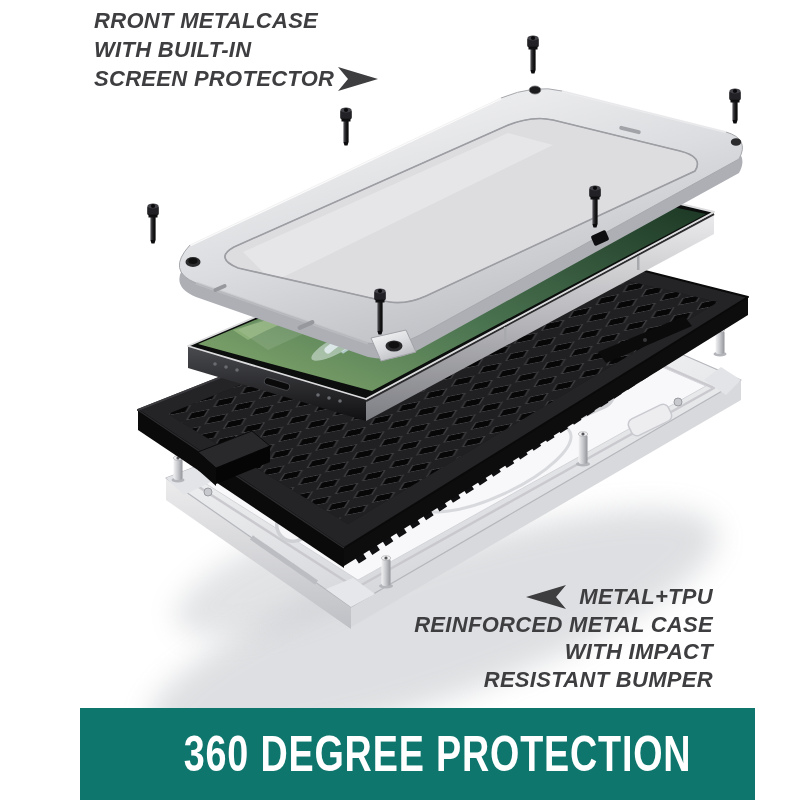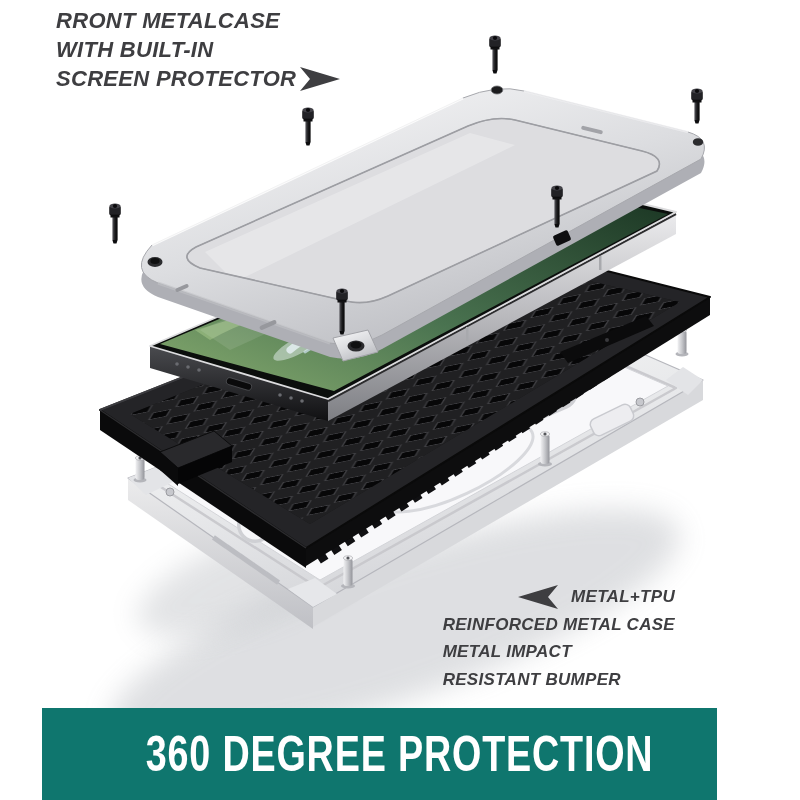--- a/index.html
+++ b/index.html
@@ -1,25 +1,26 @@
 <!DOCTYPE html>
 <html><head>
 <meta charset="utf-8">
 <style>
   html,body{margin:0;padding:0;background:#ffffff;}
   .stage{
     position:relative;width:717px;height:800px;background:#ffffff;overflow:hidden;
     font-family:"Liberation Sans","DejaVu Sans",sans-serif;
+    margin-left:38px;
   }
   .art{position:absolute;left:0;top:0;}
   .label{position:absolute;font-style:italic;font-weight:700;color:#3e3e41;}
   .label .line{white-space:nowrap;}
   .label-front{left:56px;top:6px;font-size:22px;line-height:29px;letter-spacing:.3px;}
   .label-front .line.with-arrow{display:flex;align-items:center;gap:4px;}
-  .label-back{right:42px;top:583px;font-size:17px;line-height:27.5px;letter-spacing:.3px;}
+  .label-back{right:42px;top:583px;font-size:22px;line-height:27.5px;text-align:right;letter-spacing:.3px;}
   .label-back .line.with-arrow{display:flex;align-items:center;justify-content:flex-end;gap:13px;}
   .arr{display:block;flex:0 0 auto;}
   .banner{
     position:absolute;left:42px;top:708px;width:716px;height:92px;background:#0f766e;
     display:flex;align-items:center;justify-content:center;
   }
   .banner-text{
     color:#ffffff;font-weight:700;font-size:46px;letter-spacing:1px;
     transform:scale(.82,1.08);transform-origin:center;white-space:nowrap;
   }
@@ -301,21 +302,21 @@
     <div class="line with-arrow">
       <svg class="arr" width="40" height="26" viewBox="0 0 40 26">
         <polygon points="40,1 0,13 40,25 30,13" fill="#3e3e41"></polygon>
       </svg>
       <span>METAL+TPU</span>
     </div>
     <div class="line">
       <span>REINFORCED METAL CASE</span>
     </div>
     <div class="line">
-      <span>METAL IMPACT</span>
+      <span>WITH IMPACT</span>
     </div>
     <div class="line">
       <span>RESISTANT BUMPER</span>
     </div>
   </div>
 
   <div class="banner">
     <span class="banner-text">360 DEGREE PROTECTION</span>
   </div>
 

